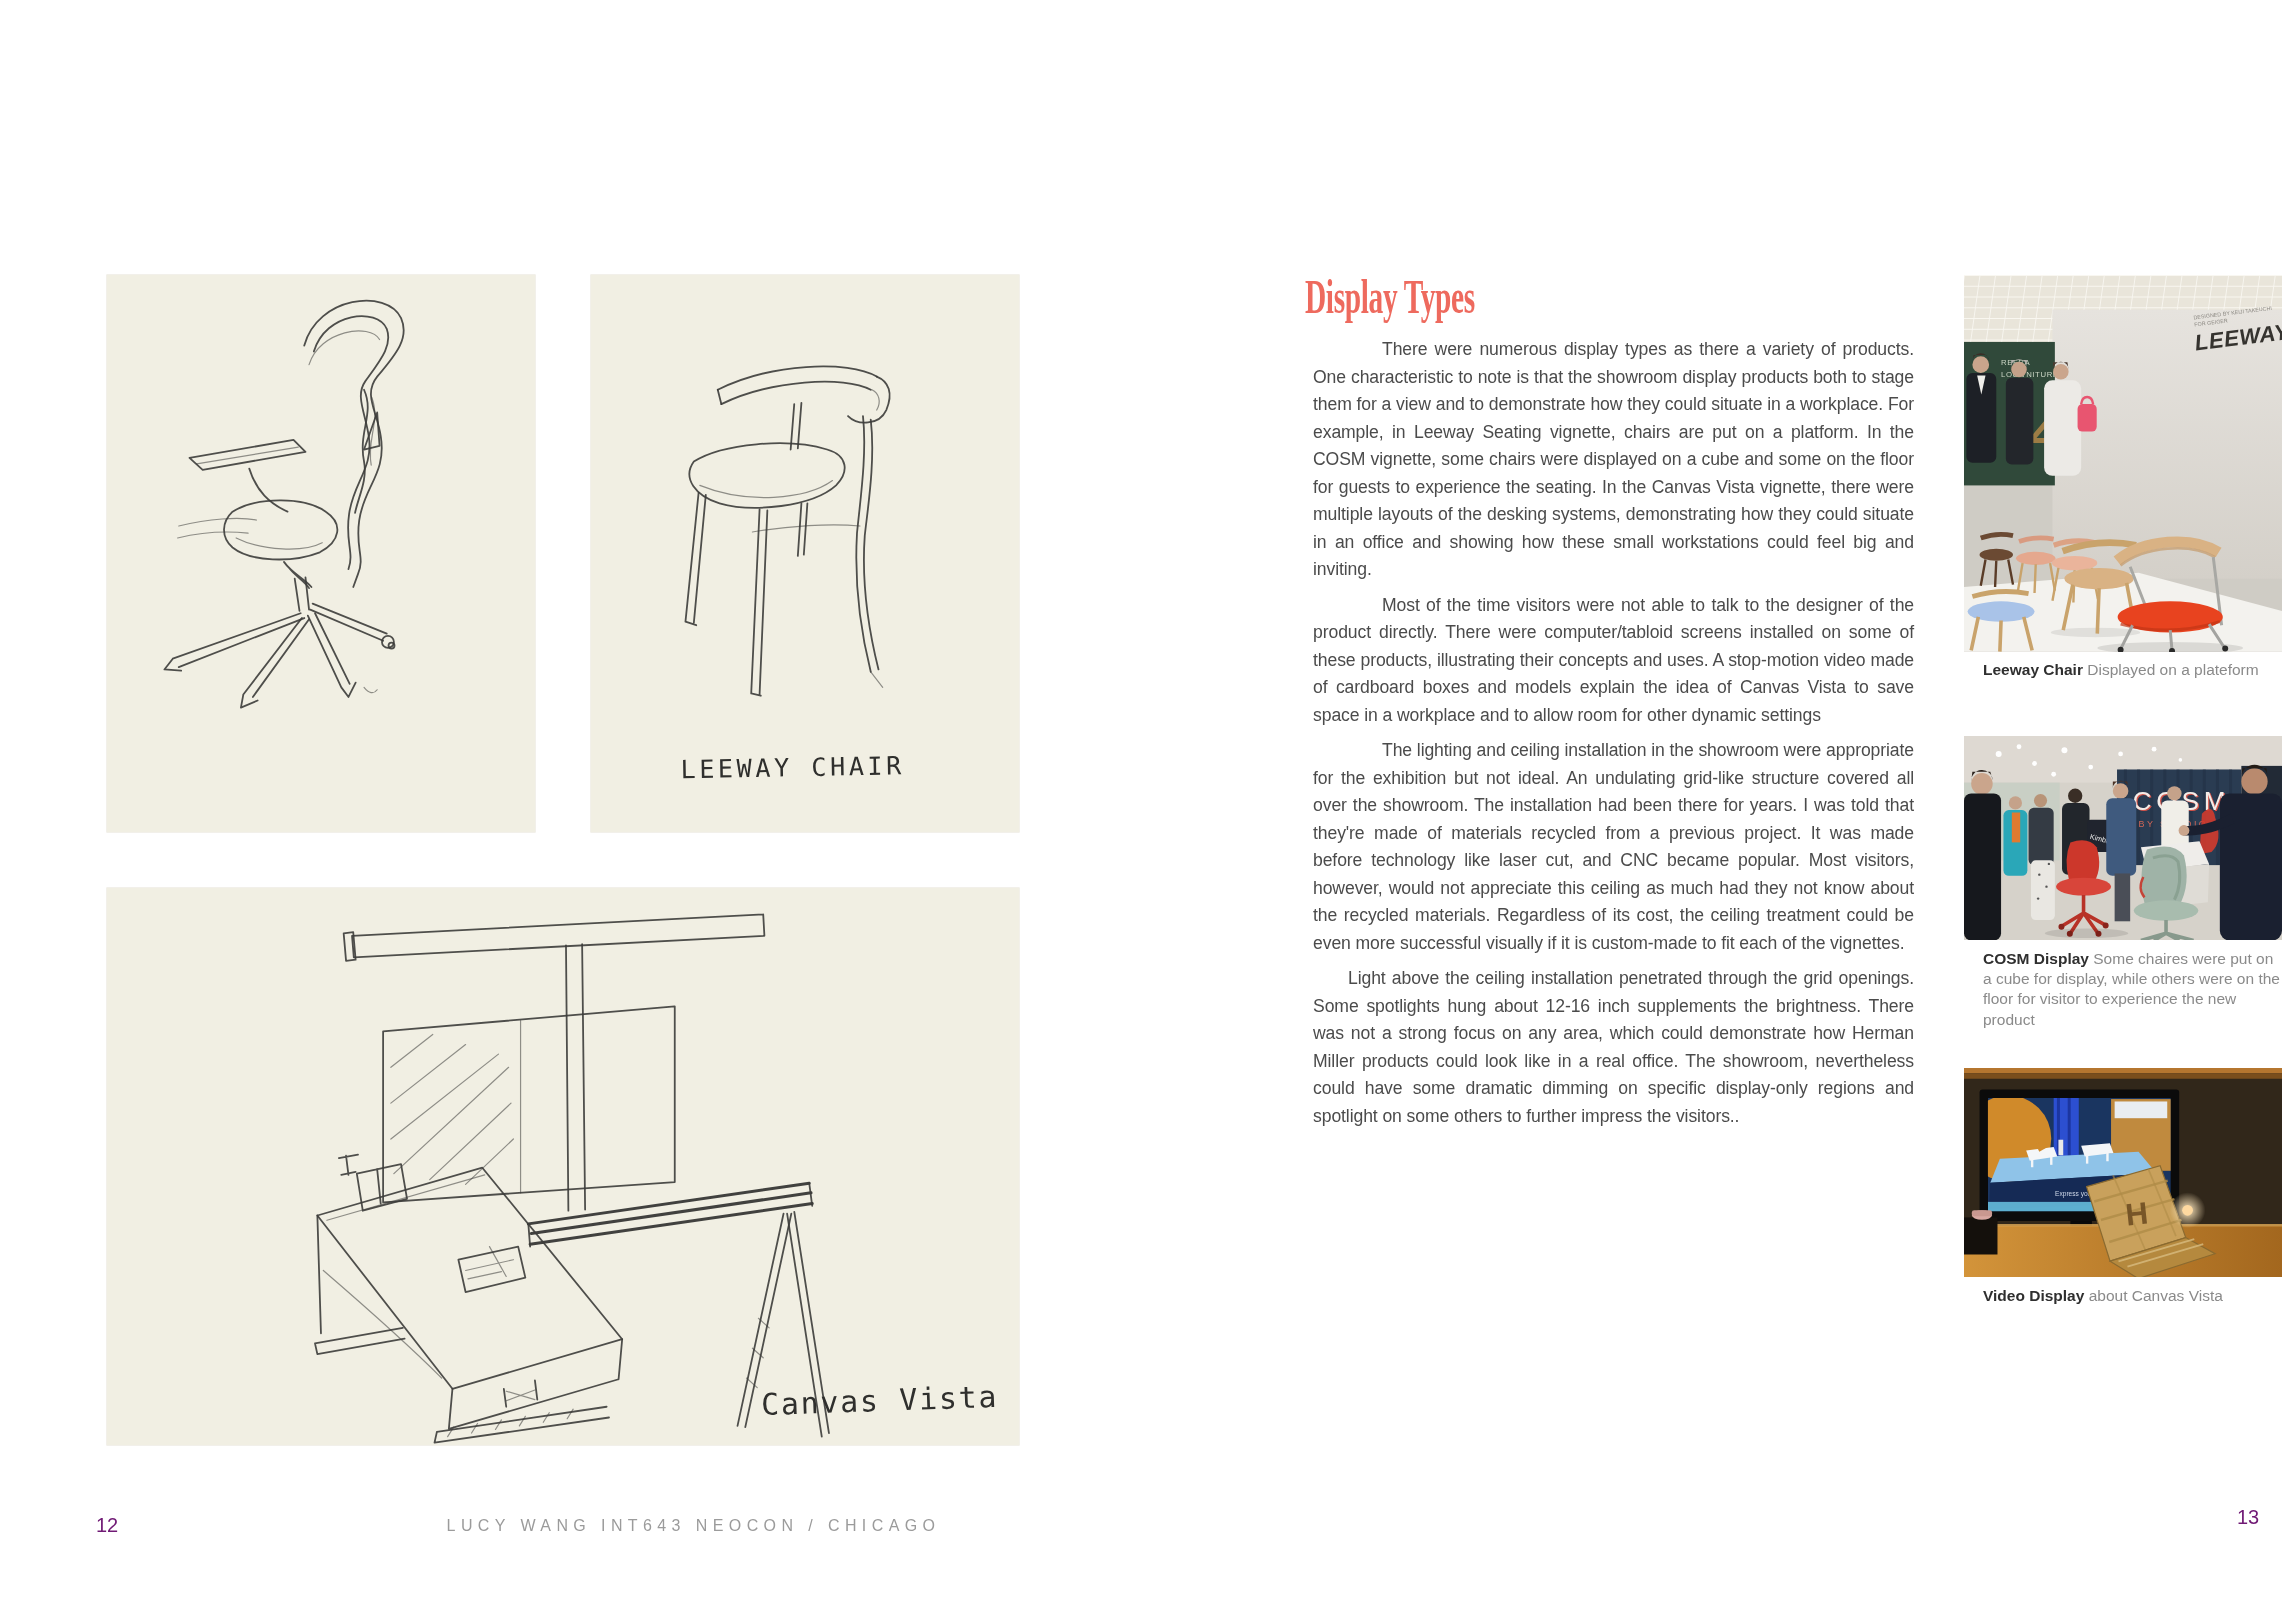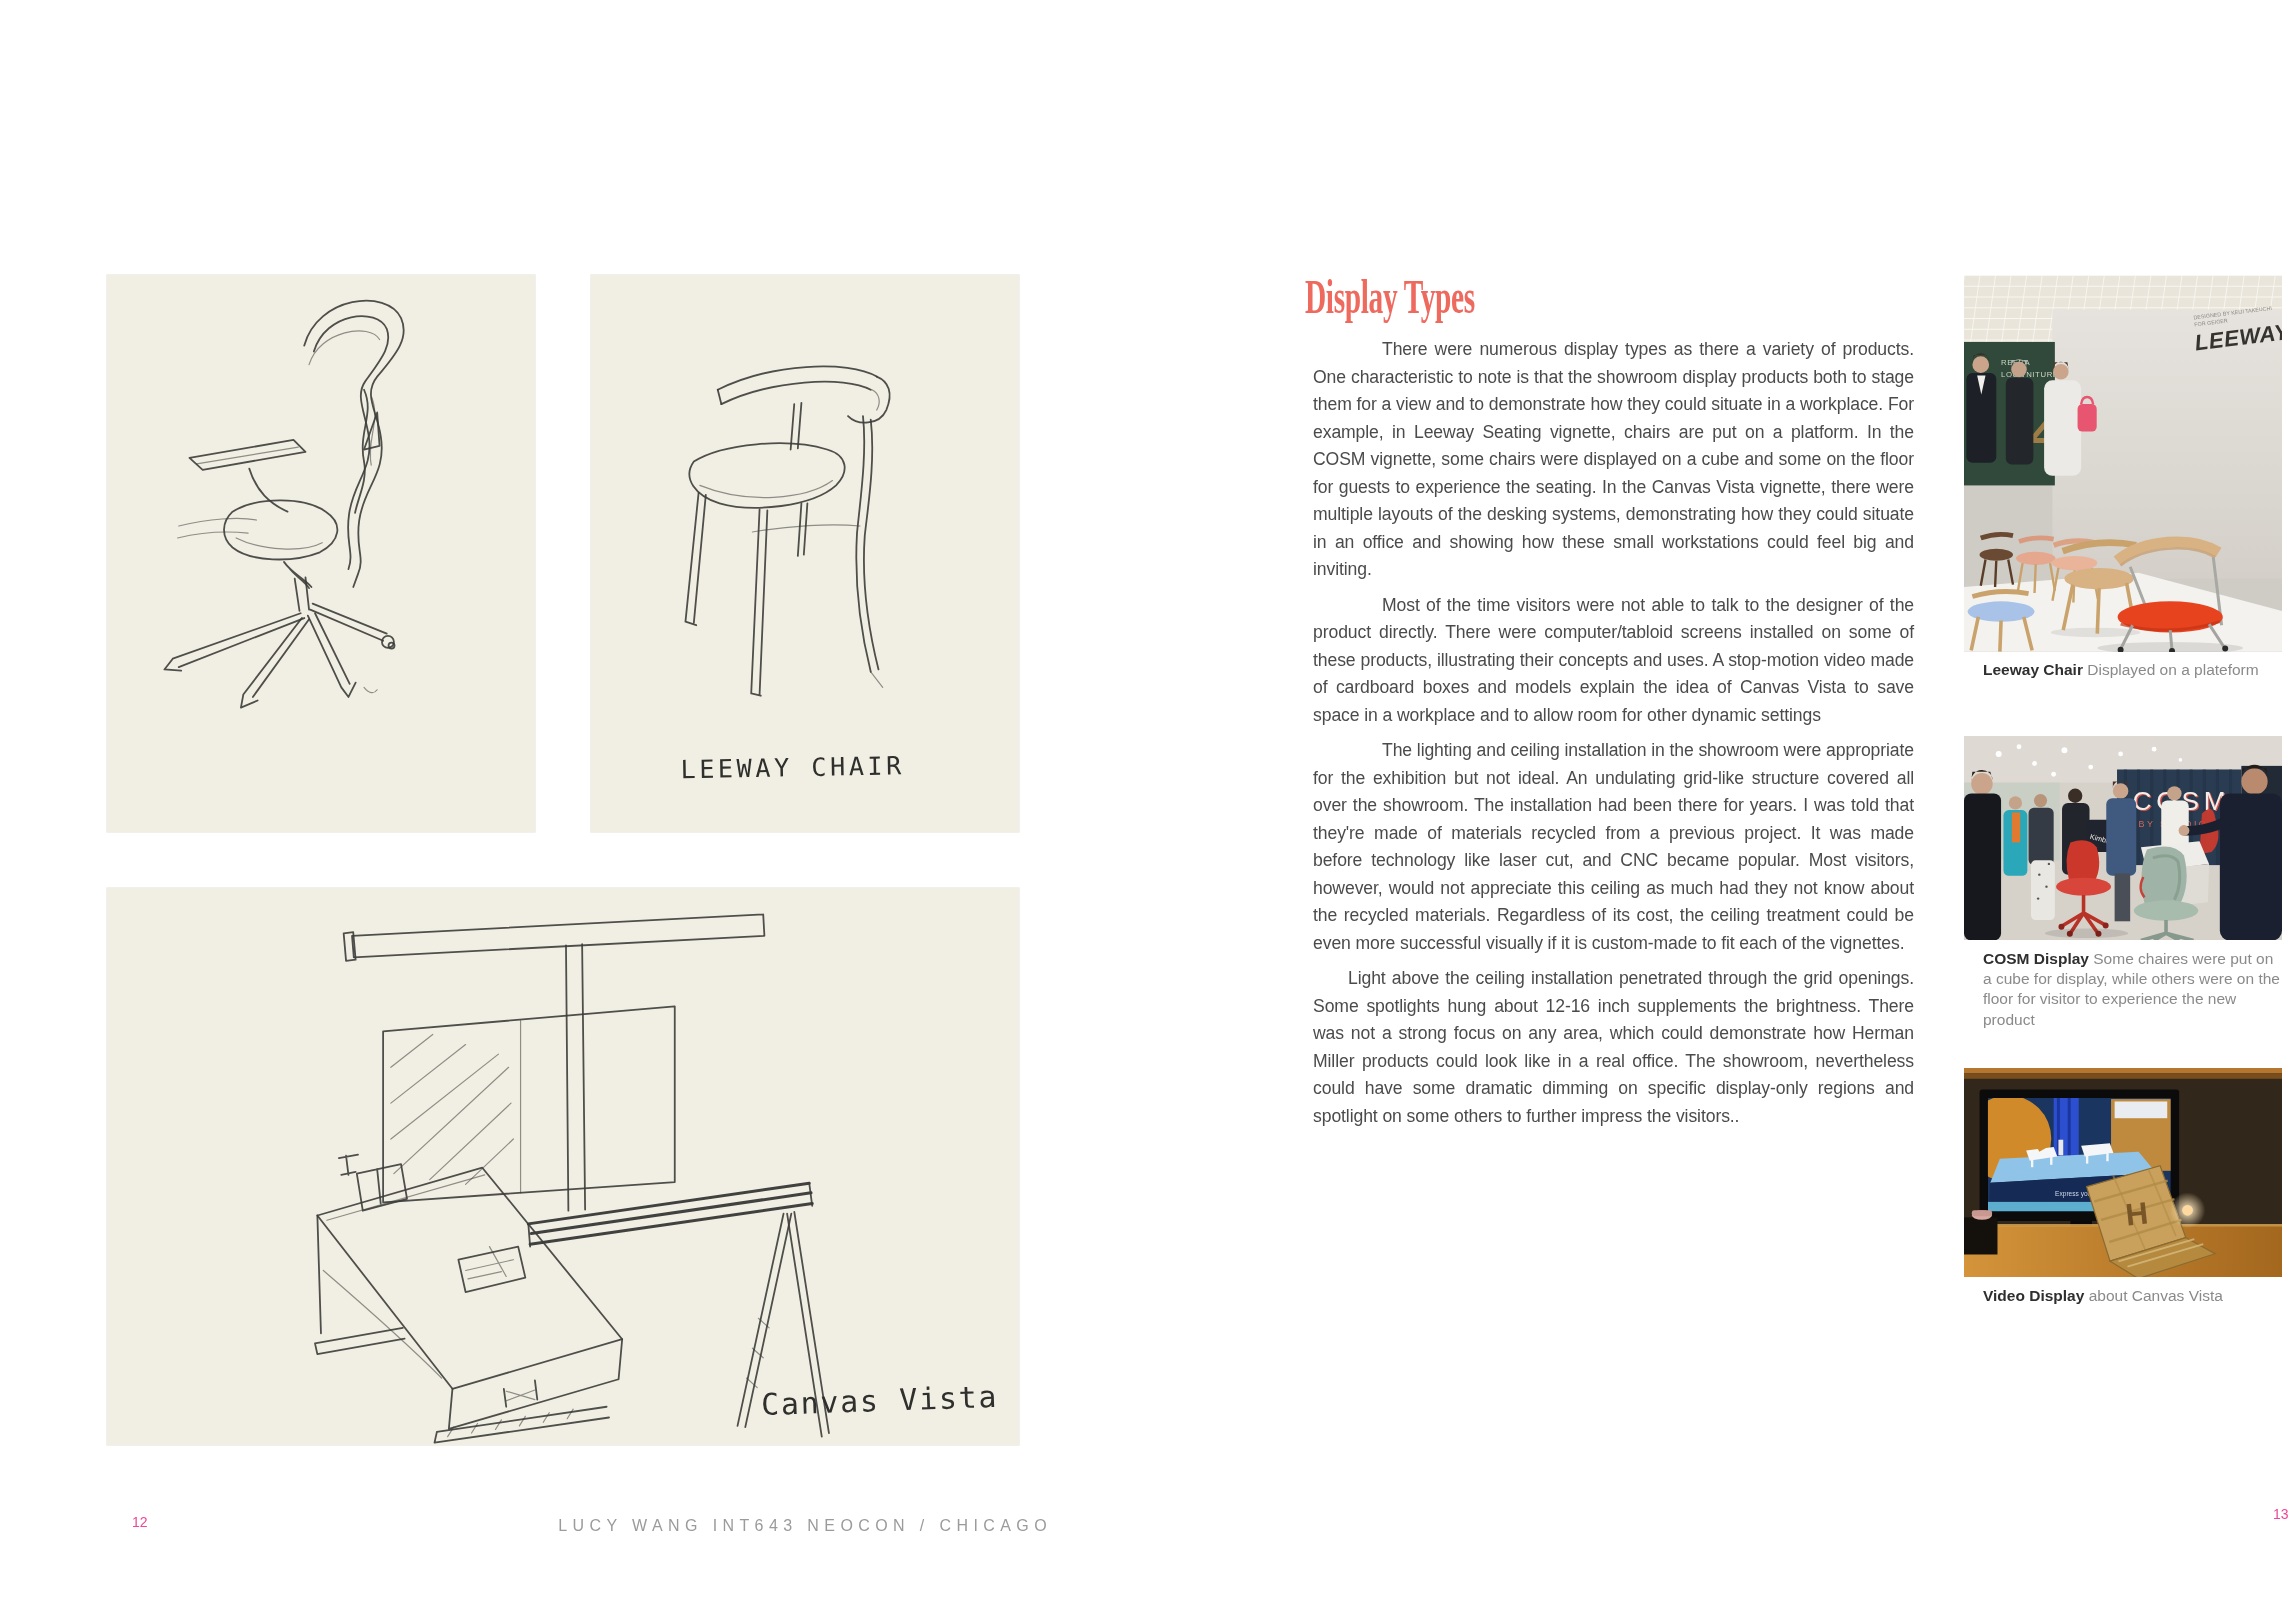--- a/index.html
+++ b/index.html
@@ -19,22 +19,22 @@
   #bodycol{position:absolute;left:1305px;top:328px;width:617px;color:#4b4b4b;
            font-size:17.6px;line-height:27.5px;text-align:justify;letter-spacing:-0.1px;}
   #bodycol p{margin:8px;text-indent:69px;}
   #bodycol p.small-indent{text-indent:35px;}
 
   .figure{position:absolute;left:1964px;width:318px;}
   .photo{width:318px;display:block;}
   .caption{margin-top:8.4px;font-size:15.5px;line-height:20.3px;color:#8a8a8a;margin-left:19px;}
   .caption b{color:#2f2f2f;font-weight:bold;}
 
-  .pagenum{position:absolute;font-size:14px;color:#ec4899;margin-left:36px;}
-  #credit{position:absolute;left:335px;top:1517px;width:717px;text-align:right;
+  .pagenum{position:absolute;font-size:20px;color:#701a75;}
+  #credit{position:absolute;left:335px;top:1517px;width:717px;text-align:center;
           font-size:16px;letter-spacing:5.4px;color:#9b9b9b;white-space:nowrap;}
 </style>
 </head>
 <body>
 
 <div id="spread">
 
   <div class="panel" style="left:107px;top:275px;width:428px;height:557px;">
     <svg viewBox="0 0 716 932">
       <g>

